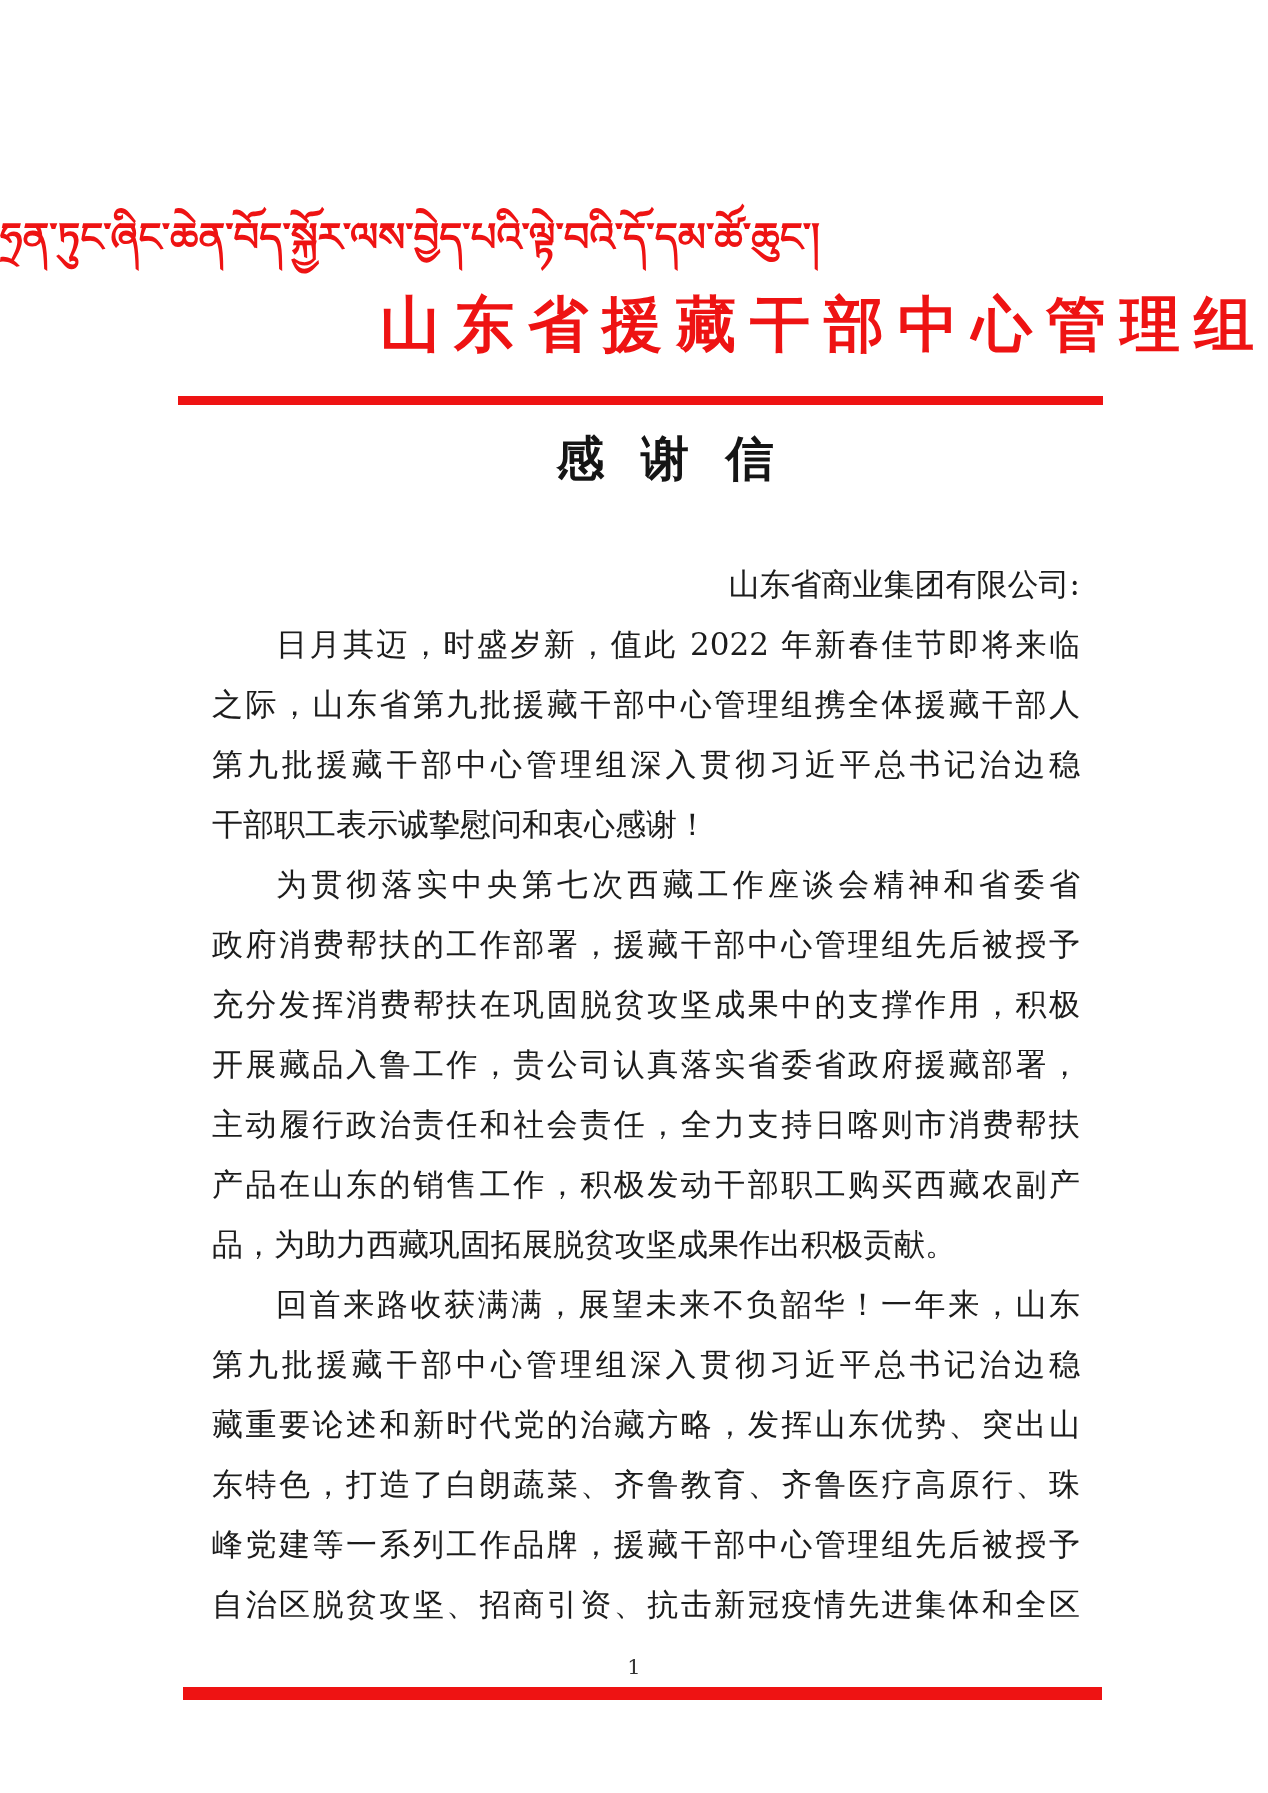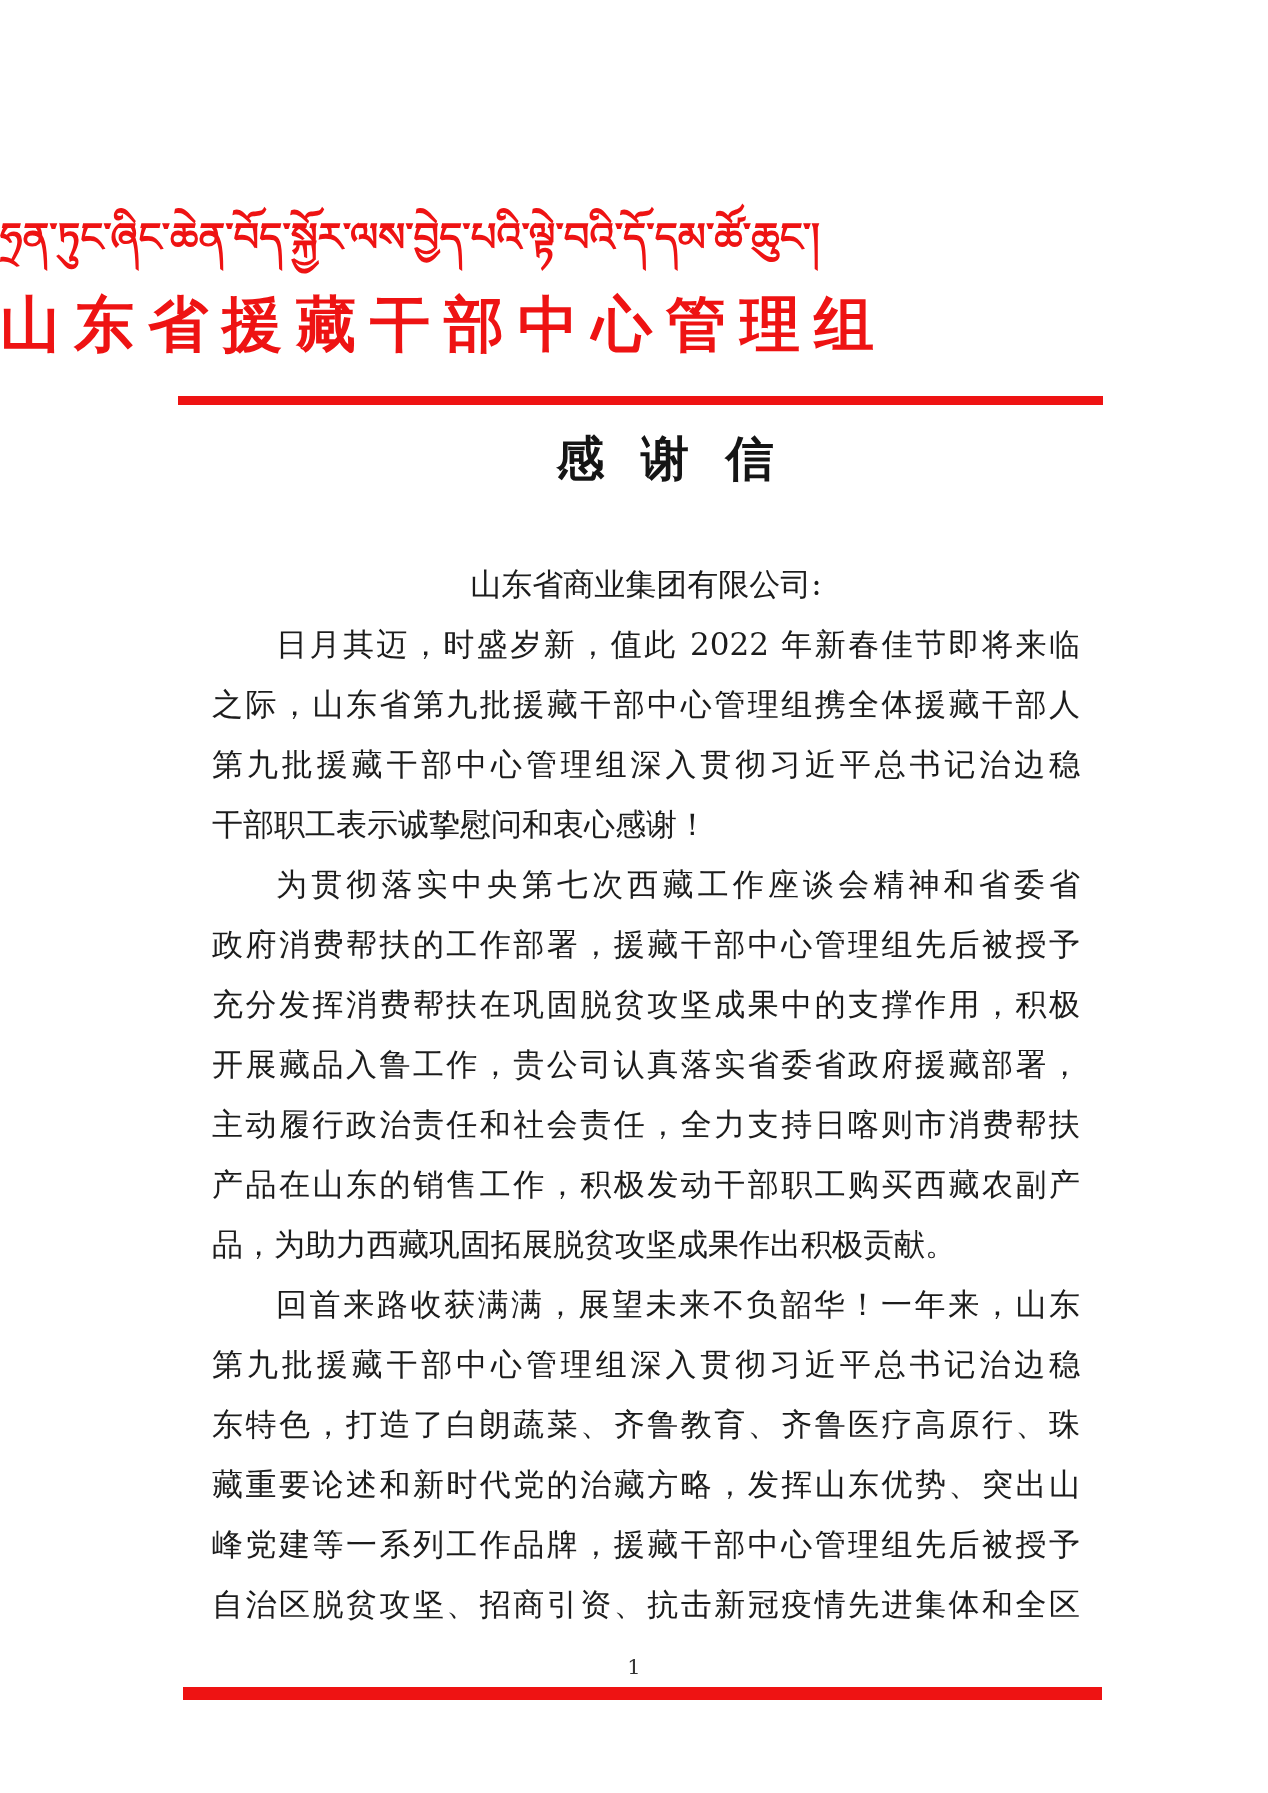--- a/index.html
+++ b/index.html
@@ -25,21 +25,21 @@
     line-height: 66px;
     font-weight: bold;
     color: var(--accent, #ee1313);
     white-space: nowrap;
   }
   .org-title {
     position: absolute;
     top: 288px;
     left: 0;
     width: 100%;
-    text-align: left;
+    text-align: right;
     font-size: 60px;
     line-height: 72px;
     font-weight: bold;
     letter-spacing: 14px;
     color: var(--accent, #ee1313);
     white-space: nowrap;
   }
   .masthead-rule {
     position: absolute;
     top: 396px;
@@ -79,21 +79,21 @@
   .body-line.indent {
     text-indent: 64px;
   }
   .body-line.para-end {
     text-align: left;
     text-align-last: left;
   }
   .salutation-line {
     height: 60px;
     line-height: 60px;
-    text-align: center;
+    text-align: right;
   }
   .footer-page-number {
     position: absolute;
     top: 1652px;
     left: 0;
     width: 100%;
     text-align: center;
     font-size: 21px;
     line-height: 30px;
     color: #333333;
@@ -129,22 +129,22 @@
       <div class="body-line para-end">干部职工表示诚挚慰问和衷心感谢！</div>
       <div class="body-line indent">为贯彻落实中央第七次西藏工作座谈会精神和省委省</div>
       <div class="body-line">政府消费帮扶的工作部署，援藏干部中心管理组先后被授予</div>
       <div class="body-line">充分发挥消费帮扶在巩固脱贫攻坚成果中的支撑作用，积极</div>
       <div class="body-line">开展藏品入鲁工作，贵公司认真落实省委省政府援藏部署，</div>
       <div class="body-line">主动履行政治责任和社会责任，全力支持日喀则市消费帮扶</div>
       <div class="body-line">产品在山东的销售工作，积极发动干部职工购买西藏农副产</div>
       <div class="body-line para-end">品，为助力西藏巩固拓展脱贫攻坚成果作出积极贡献。</div>
       <div class="body-line indent">回首来路收获满满，展望未来不负韶华！一年来，山东</div>
       <div class="body-line">第九批援藏干部中心管理组深入贯彻习近平总书记治边稳</div>
+      <div class="body-line">藏重要论述和新时代党的治藏方略，发挥山东优势、突出山</div>
       <div class="body-line">东特色，打造了白朗蔬菜、齐鲁教育、齐鲁医疗高原行、珠</div>
-      <div class="body-line">藏重要论述和新时代党的治藏方略，发挥山东优势、突出山</div>
       <div class="body-line">峰党建等一系列工作品牌，援藏干部中心管理组先后被授予</div>
       <div class="body-line">自治区脱贫攻坚、招商引资、抗击新冠疫情先进集体和全区</div>
     </div>
 
   <div class="footer-page-number">1</div>
 
   <div class="footer-rule"></div>
 
 </div>
 

